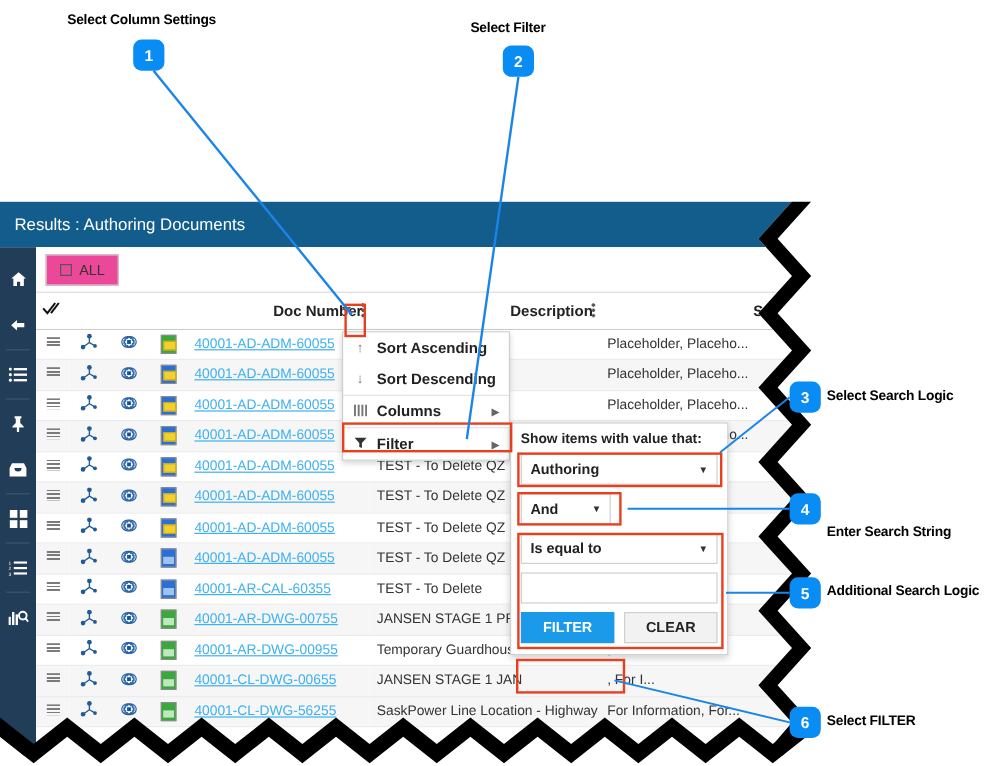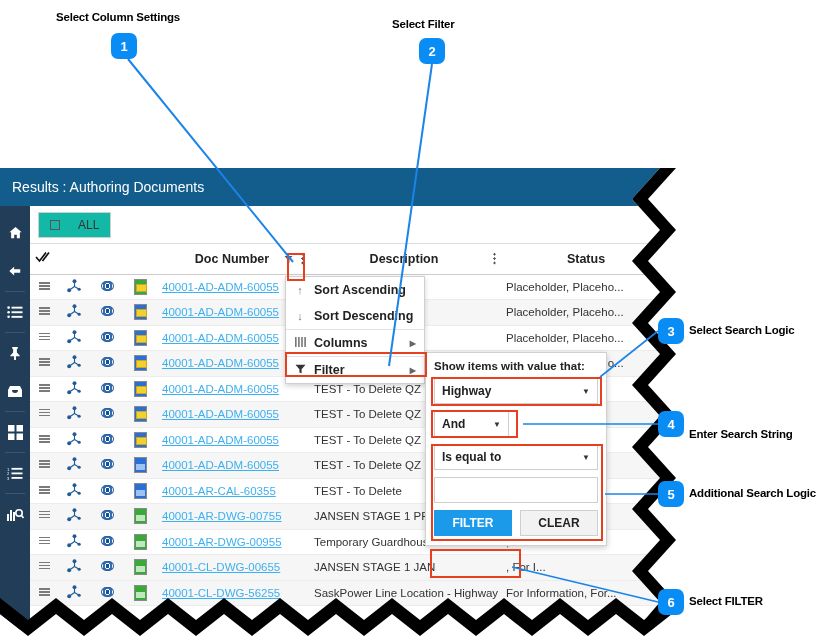--- a/index.html
+++ b/index.html
@@ -74,42 +74,42 @@
     background: #ffffff;
   }
   .toolbar {
     height: 38px;
     border-bottom: 1px solid #dddddd;
     display: flex; align-items: center;
     padding-left: 8px;
     background: #ffffff;
   }
   .all-btn {
-    display: inline-flex; align-items: center; gap: 18px;
+    display: inline-flex; align-items: center; gap: 6px;
     border: 1px solid #cfcfcf;
-    background: #14b8a6;
+    background: #ec4899;
     padding: 5px 11px;
     font-size: 12px;
     color: #333;
   }
   .chk {
     width: 10px; height: 10px;
     border: 1.5px solid #555;
     display: inline-block;
   }
 
   table.grid { border-collapse: collapse; width: 642px; table-layout: fixed; }
   table.grid th {
     height: 30px;
     background: #ffffff;
     border-bottom: 1px solid #cccccc;
     font-size: 12.5px;
     font-weight: bold;
     color: #222;
-    text-align: center;
+    text-align: right;
     padding: 0 6px;
     position: relative;
     vertical-align: middle;
   }
   table.grid td {
     height: 25.5px;
     font-size: 11.5px;
     color: #333;
     padding: 0 6px;
     border-bottom: 1px solid #ececec;
@@ -235,21 +235,21 @@
 
   <div class="callout-label" style="left:56px; top:11px;">Select Column Settings</div>
   <div class="badge" style="left:111px; top:33px;">1</div>
 
   <div class="callout-label" style="left:392px; top:18px;">Select Filter</div>
   <div class="badge" style="left:419px; top:38px;">2</div>
 
   <div class="callout-label" style="left:689px; top:324px;text-align:center;">Select Search Logic</div>
   <div class="badge" style="left:658px; top:318px;">3</div>
 
-  <div class="callout-label" style="left:689px; top:428px;">Enter Search String</div>
+  <div class="callout-label" style="left:689px; top:438px;">Enter Search String</div>
   <div class="badge" style="left:658px; top:411px;">4</div>
 
   <div class="callout-label" style="left:689px; top:487px;">Additional Search Logic</div>
   <div class="badge" style="left:658px; top:481px;">5</div>
 
   <div class="callout-label" style="left:689px; top:595px;">Select FILTER</div>
   <div class="badge" style="left:658px; top:589px;">6</div>
 
   <svg class="leader" width="838" height="638" style="left:0;top:0;">
     <line x1="128" y1="59" x2="293" y2="262" stroke="#1a84e8" stroke-width="2"></line>
@@ -599,21 +599,21 @@
       </span>
       <span>Filter</span>
       <span class="arrow">▶</span>
     </div>
   </div>
 
   <div class="flyout">
     <div class="fly-label">Show items with value that:</div>
 
     <div class="fly-sel">
-      <span>Highway</span>
+      <span>Authoring</span>
       <span class="caret">▼</span>
     </div>
 
 
     <div class="fly-sel small">
       <span>And</span>
       <span class="caret">▼</span>
     </div>
 
     <div class="fly-sel">

